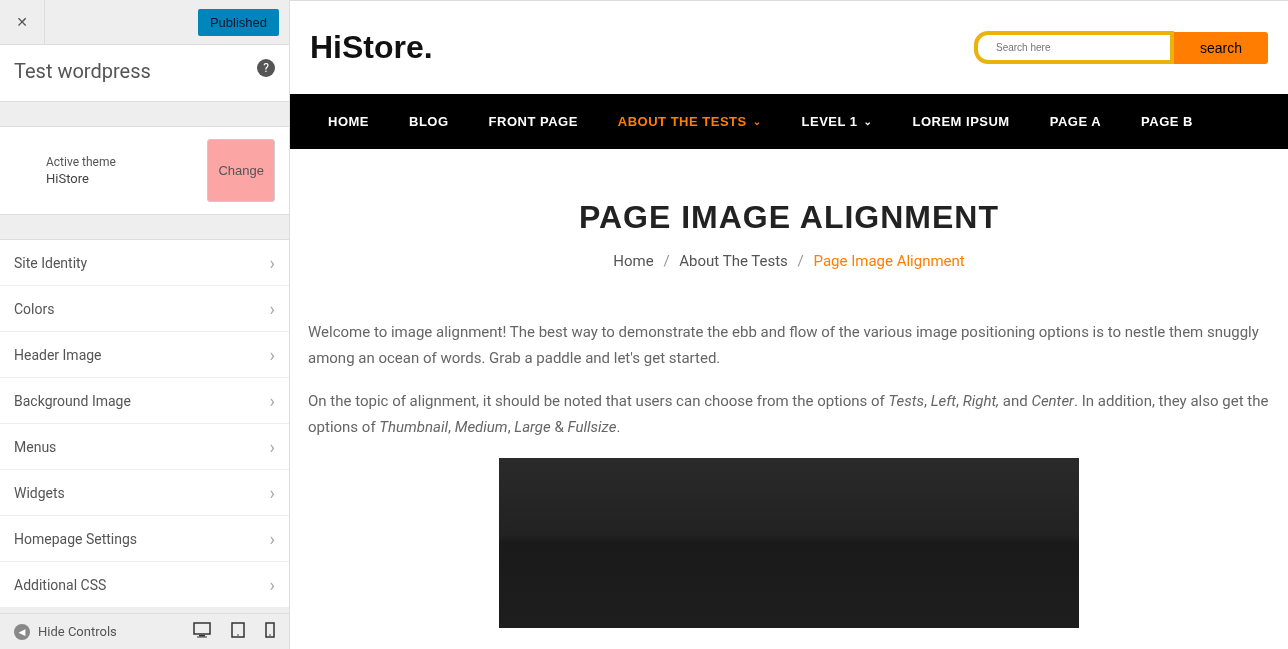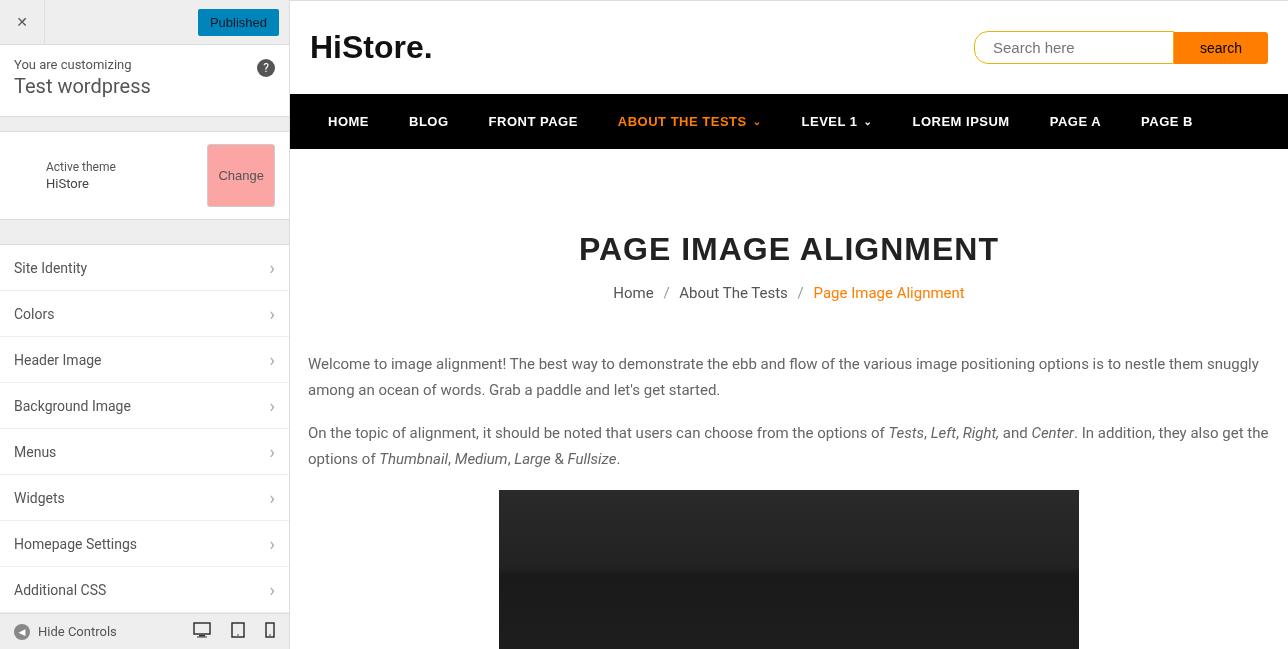--- a/index.html
+++ b/index.html
@@ -35,29 +35,29 @@
     .collapse-icon { width: 16px; height: 16px; border-radius: 50%; background: #888; display: inline-flex; align-items: center; justify-content: center; color: #fff; font-size: 9px; }
     .device-icons { display: flex; gap: 20px; }
     .device-icon { cursor: pointer; color: #555; }
     
     
     .preview { flex: 1; background: #fff; overflow: hidden; border-top: 1px solid #ddd; }
     .preview-header { display: flex; align-items: center; justify-content: space-between; padding: 28px 20px; }
     .brand { font-size: 32px; font-weight: 800; color: #111; font-family: Arial, sans-serif; }
     .brand .dot { color: #111; }
     .search-wrap { display: flex; align-items: center; }
-    .search-input { border: 1px solid #eab308; border-radius: 14px 0 0 14px; padding: 7px 18px; font-size: 15px; color: #000000; width: 200px; outline: none; }
+    .search-input { border: 4px solid #eab308; border-radius: 14px 0 0 14px; padding: 7px 18px; font-size: 10px; color: #000000; width: 200px; outline: none; }
     .search-btn { background: #ff7d00; border: none; color: #000; padding: 8px 26px; font-size: 14px; cursor: pointer; border-radius: 0 3px 3px 0; }
     
     .nav { background: #000; padding: 0 18px; display: flex; flex-wrap: wrap; }
     .nav-item { color: #fff; text-transform: uppercase; font-size: 13px; font-weight: 700; padding: 20px 20px; cursor: pointer; letter-spacing: 0.5px; display: inline-flex; align-items: center; gap: 6px; font-family: Arial, sans-serif; }
     .nav-item.active { color: #ff7d00; }
     .dropdown-icon { font-size: 10px; }
     
-    .page-hero { text-align: center; padding: 50px 20px 30px; margin-top: 32px; }
+    .page-hero { text-align: center; padding: 50px 20px 30px; }
     .page-title { font-size: 32px; font-weight: 700; color: #222; letter-spacing: 1px; font-family: Arial, sans-serif; }
     .breadcrumb { margin-top: 16px; font-size: 15px; color: #777; }
     .breadcrumb a { color: #555; text-decoration: none; }
     .breadcrumb .sep { margin: 0 6px; color: #999; }
     .breadcrumb .current { color: #ff7d00; }
     
     .content { padding: 20px 18px; color: #666; font-size: 15px; line-height: 1.7; }
     .content p { margin-bottom: 18px; }
     .content em { font-style: italic; }
     
@@ -70,21 +70,20 @@
 
   <div class="sidebar">
     <div class="sidebar-top">
       <div class="close-btn">
         <span>✕</span>
       </div>
       <button class="publish-btn">Published</button>
     </div>
 
     <div class="customizing-box">
-      <div class="customizing-label">You are customizing</div>
       <div class="customizing-title">Test wordpress</div>
       <div class="help-icon">?</div>
     </div>
 
     <div class="spacer"></div>
 
     <div class="theme-box">
       <div class="theme-left">
         <span class="theme-label">Active theme</span>
         <span class="theme-name">HiStore</span>

